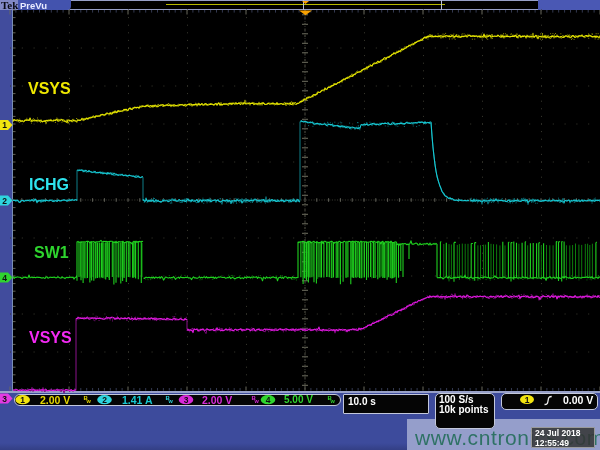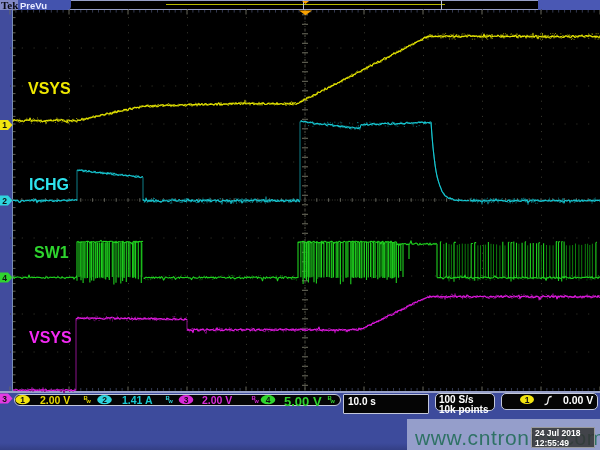--- a/index.html
+++ b/index.html
@@ -75,21 +75,21 @@
     <text x="4.5" y="401.7" font-size="8.5" font-weight="bold" fill="#101010" text-anchor="middle" font-family="Liberation Sans">3</text>
 </svg>
 
 <div class="abs" style="left:28px;top:80px;font-size:16px;font-weight:bold;color:#f0e900">VSYS</div>
 <div class="abs" style="left:29px;top:176px;font-size:16px;font-weight:bold;color:#2ee4ee">ICHG</div>
 <div class="abs" style="left:34px;top:244px;font-size:16px;font-weight:bold;color:#2ed42e">SW1</div>
 <div class="abs" style="left:29px;top:329px;font-size:16px;font-weight:bold;color:#f32af3">VSYS</div>
 
 <div class="abs" style="left:14px;top:393.8px;width:327px;height:11.8px;background:#050505;border:1px solid #c3c8dc;border-radius:6px"></div>
 <div class="abs" style="left:343px;top:394px;width:86px;height:20px;background:#050505;border:1px solid #c3c8dc;border-radius:1px;color:#fff;font-size:10px;font-weight:bold;padding:1px 0 0 4px">10.0 s</div>
-<div class="abs" style="left:435px;top:393px;width:60px;height:18px;background:#050505;border:1px solid #c3c8dc;border-radius:5px;color:#fff;font-size:10px;font-weight:bold;line-height:10.5px;padding:0.5px 0 0 3px">100 S/s<br>10k points</div>
+<div class="abs" style="left:435px;top:393px;width:60px;height:36px;background:#050505;border:1px solid #c3c8dc;border-radius:5px;color:#fff;font-size:10px;font-weight:bold;line-height:10.5px;padding:0.5px 0 0 3px">100 S/s<br>10k points</div>
 <div class="abs" style="left:501px;top:393px;width:97px;height:17px;background:#050505;border:1px solid #c3c8dc;border-radius:5px"></div>
 <svg class="abs" style="left:0;top:0" width="600" height="450">
 <ellipse cx="22.7" cy="399.7" rx="7.3" ry="4.6" fill="#f2e410"></ellipse>
 <ellipse cx="104.5" cy="399.7" rx="7.3" ry="4.6" fill="#2fd4de"></ellipse>
 <ellipse cx="186" cy="399.7" rx="7.3" ry="4.6" fill="#d82ad8"></ellipse>
 <ellipse cx="268" cy="399.7" rx="7.3" ry="4.6" fill="#2fd42f"></ellipse>
 <ellipse cx="527" cy="399.5" rx="7" ry="4.6" fill="#f2e410"></ellipse>
 <text x="22.7" y="402.8" font-size="8.5" font-weight="bold" fill="#101010" text-anchor="middle" font-family="Liberation Sans">1</text>
 <text x="104.5" y="402.8" font-size="8.5" font-weight="bold" fill="#101010" text-anchor="middle" font-family="Liberation Sans">2</text>
 <text x="186" y="402.8" font-size="8.5" font-weight="bold" fill="#101010" text-anchor="middle" font-family="Liberation Sans">3</text>
@@ -101,14 +101,14 @@
     <text x="168.5" y="402.5" font-size="5.5" font-weight="bold" fill="#2fd4de" font-family="Liberation Sans">w</text>
     <text x="251.5" y="399.5" font-size="6" font-weight="bold" fill="#d82ad8" font-family="Liberation Sans">B</text>
     <text x="254.5" y="402.5" font-size="5.5" font-weight="bold" fill="#d82ad8" font-family="Liberation Sans">w</text>
     <text x="327.5" y="399.5" font-size="6" font-weight="bold" fill="#2fd42f" font-family="Liberation Sans">B</text>
     <text x="330.5" y="402.5" font-size="5.5" font-weight="bold" fill="#2fd42f" font-family="Liberation Sans">w</text>
 <path d="M544.5,404.5 c2.8,0 3.2,-1.2 3.6,-4 c0.4,-2.8 0.8,-4 3.6,-4" stroke="#f0f0f0" stroke-width="1.3" fill="none"></path>
 </svg>
 <div class="abs" style="left:40px;top:394px;font-size:10.5px;font-weight:bold;color:#e6d800">2.00 V</div>
 <div class="abs" style="left:122px;top:394px;font-size:10.5px;font-weight:bold;color:#17c8d2">1.41 A</div>
 <div class="abs" style="left:202px;top:394px;font-size:10.5px;font-weight:bold;color:#d82ad8">2.00 V</div>
-<div class="abs" style="left:284px;top:394px;font-size:13px;font-weight:bold;color:#2fd42f">5.00 V</div>
+<div class="abs" style="left:284px;top:394px;font-size:10px;font-weight:bold;color:#2fd42f">5.00 V</div>
 <div class="abs" style="left:563px;top:394px;font-size:10.5px;font-weight:bold;color:#fff">0.00 V</div>
 
 </body></html>

